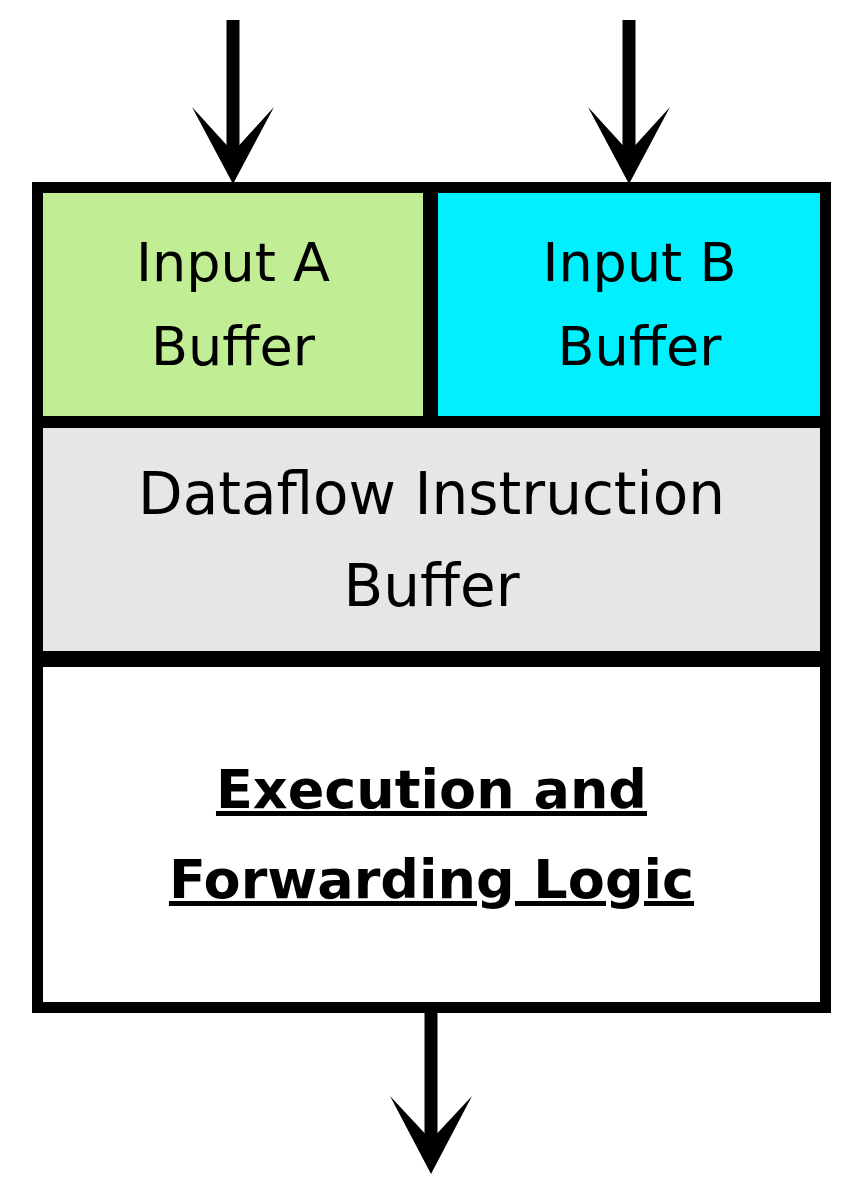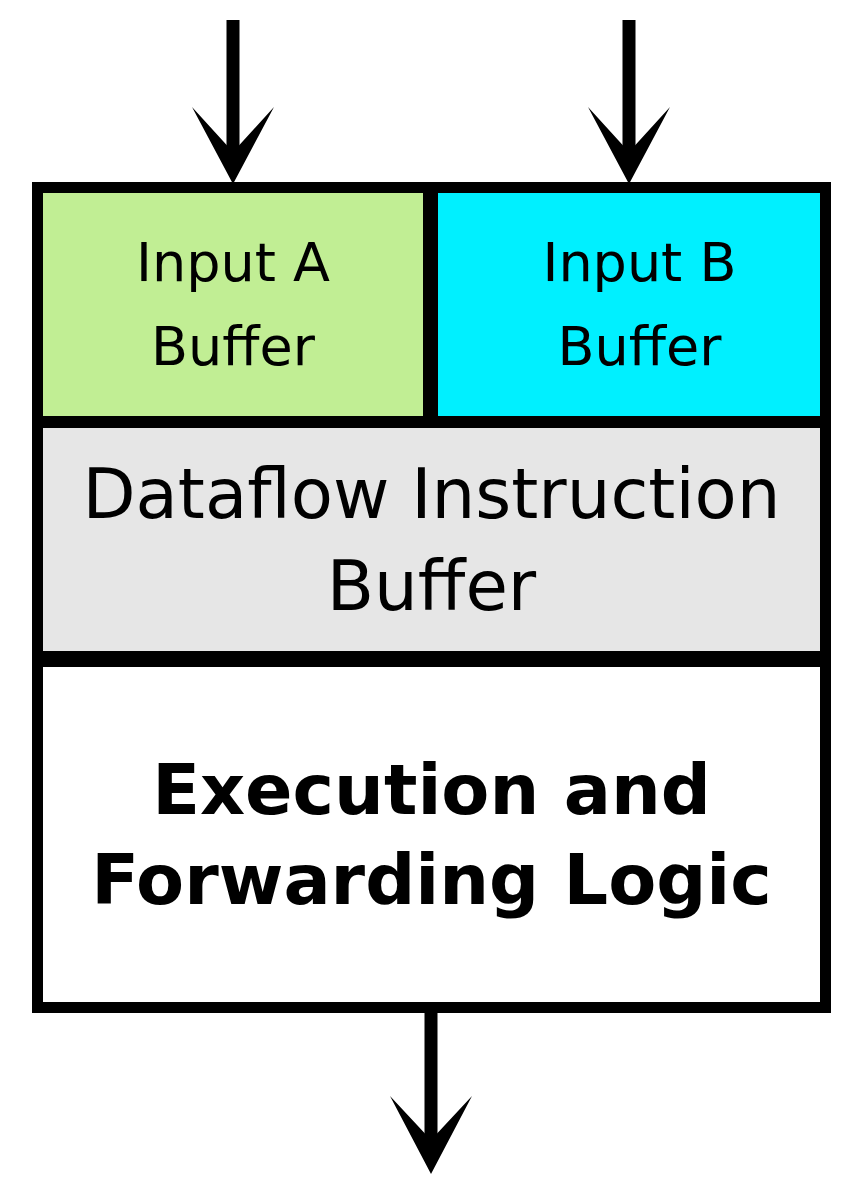--- a/index.html
+++ b/index.html
@@ -65,27 +65,28 @@
   .row-execution { flex: 1; }
   .label {
     white-space: pre-line;
     display: block;
   }
   .input-label {
     font-size: 54px;
     line-height: 84px;
   }
   .dataflow-label {
-    font-size: 69px;
+    font-size: 58px;
     line-height: 92px;
   }
   .execution-label {
-    font-size: 70px;
+    font-size: 54px;
     font-weight: bold;
     line-height: 90px;
+    text-decoration: underline;
   }
 </style>
 </head>
 <body>
 
 <div class="canvas">
 
   <svg class="arrows-layer" viewBox="0 0 866 1194" xmlns="http://www.w3.org/2000/svg">
 
     <g fill="#000000" stroke="none">

